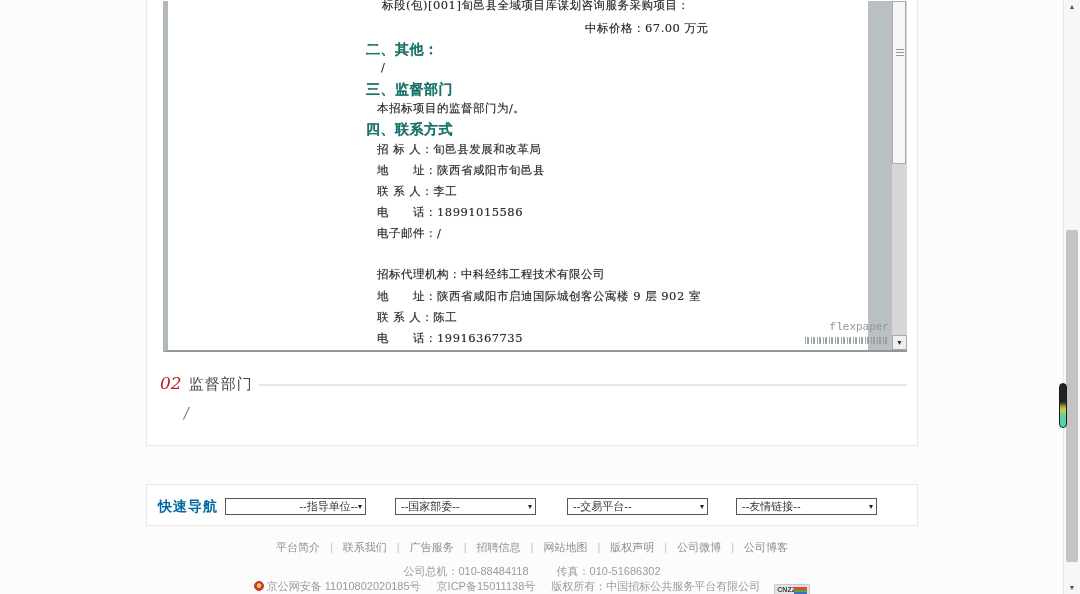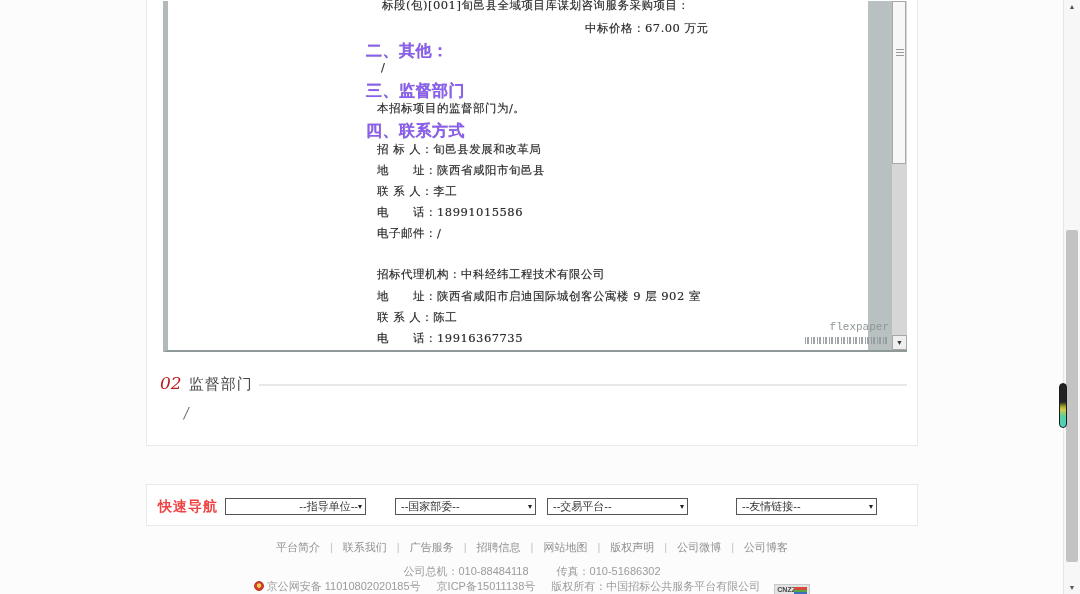--- a/index.html
+++ b/index.html
@@ -15,21 +15,21 @@
   #viewer {
     position:absolute; left:16px; top:24px; width:744px; height:351px;
     background:#b9c0c1; border-left:5px solid #b2b9ba; border-bottom:2px solid #8f999a;
   }
   #doc-page { position:absolute; left:0; top:0; width:700px; height:349px; background:#fff; }
   .dl {
     position:absolute; font-family:"DejaVu Serif", serif; font-size:11.5px;
     color:#2e2e2e; white-space:pre; letter-spacing:.5px;
     text-shadow:0 0 .7px rgba(46,46,46,.55);
   }
-  .dh { font-weight:bold; font-size:16px; color:#8b5cf6; }
+  .dh { font-weight:bold; font-size:14px; color:#0f766e; }
   #fp-watermark {
     position:absolute; right:18px; top:320px; color:#8e9697; font-size:11px;
     font-family:Liberation Mono, monospace;
   }
   #fp-barcode {
     position:absolute; right:18px; top:336px; width:84px; height:7px; opacity:.85;
     background:repeating-linear-gradient(90deg,#8f9798 0 1px,transparent 1px 2px,#8f9798 2px 4px,transparent 4px 6px);
   }
   #fp-scrollbar { position:absolute; right:0; top:0; width:15px; height:349px; background:#d6d6d6; }
   #fp-thumb { position:absolute; left:0; top:0; width:14px; height:163px; background:#f7f7f7; border:1px solid #a8a8a8; }
@@ -45,28 +45,28 @@
 
   
   #sec-head { position:absolute; left:13px; top:396px; white-space:nowrap; }
   #sec-num { font-family:"DejaVu Serif", serif; font-style:italic; font-size:17px; color:#b91c1c; }
   #sec-title { font-size:15px; color:#464646; margin-left:7px; letter-spacing:1px; }
   #sec-divider { position:absolute; left:112px; top:407px; width:648px; height:2px; background:#e7e7e7; }
   #sec-content { position:absolute; left:37px; top:428px; font-family:"DejaVu Serif", serif; font-style:italic; font-size:14px; color:#6e6e6e; }
 
   
   #quicknav { left:146px; top:484px; width:772px; height:42px; }
-  #quicknav-label { position:absolute; left:11px; top:0; line-height:42px; font-size:14px; font-weight:bold; color:#ef4444; letter-spacing:1px; }
+  #quicknav-label { position:absolute; left:11px; top:0; line-height:42px; font-size:14px; font-weight:bold; color:#0369a1; letter-spacing:1px; }
   .qn-select {
     position:absolute; top:13px; width:141px; height:17px; background:#fff;
     border:1px solid #555; font-size:11px; color:#333; padding:0 3px 0 5px;
     display:flex; align-items:center; justify-content:space-between; cursor:pointer;
   }
   .qn-arrow { font-size:8px; color:#222; }
-  #qn-0 { left:78px;justify-content:flex-end; } #qn-1 { left:248px; } #qn-2 { left:400px; } #qn-3 { left:589px; }
+  #qn-0 { left:78px;justify-content:flex-end; } #qn-1 { left:248px; } #qn-2 { left:420px; } #qn-3 { left:589px; }
 
   
   .footer-row { position:absolute; left:146px; width:772px; text-align:center; }
   #footer-links { top:540px; font-size:11px; color:#8f8f8f; }
   #footer-links a { color:#8f8f8f; text-decoration:none; margin:0 6px; cursor:pointer; }
   .link-sep { color:#c2c2c2; margin:0 4px; }
   #footer-phone { top:564px; font-size:11px; color:#9b9b9b; }
   #footer-phone .gap { display:inline-block; width:28px; }
   #footer-beian { top:579px; font-size:11px; color:#9b9b9b; }
   #beian-badge {

